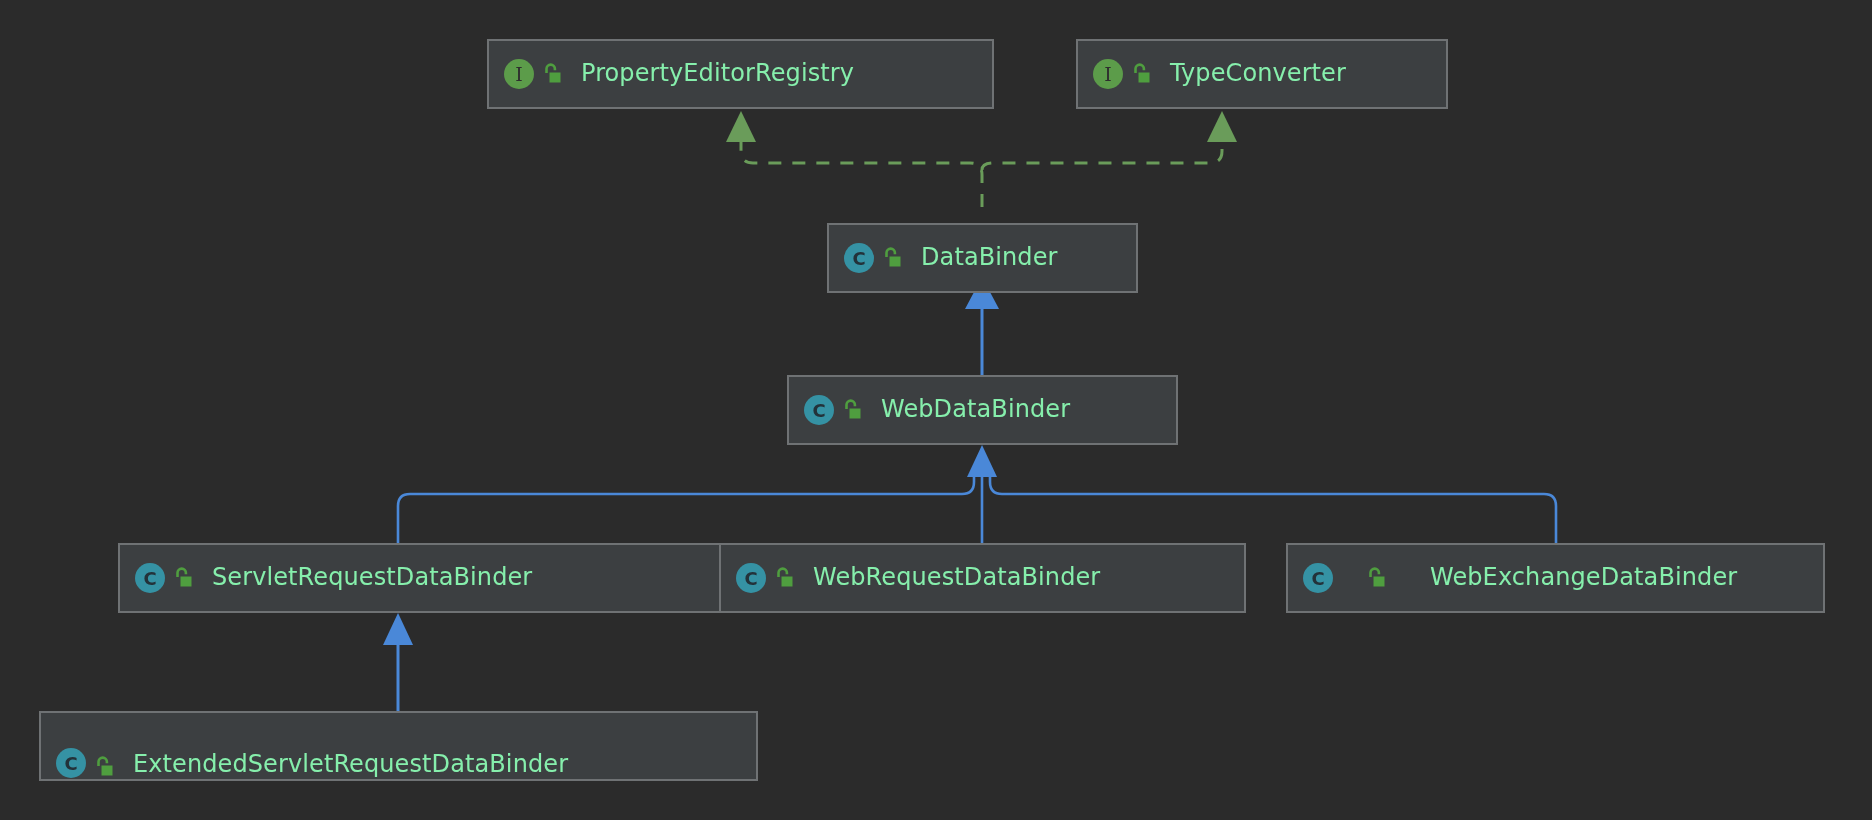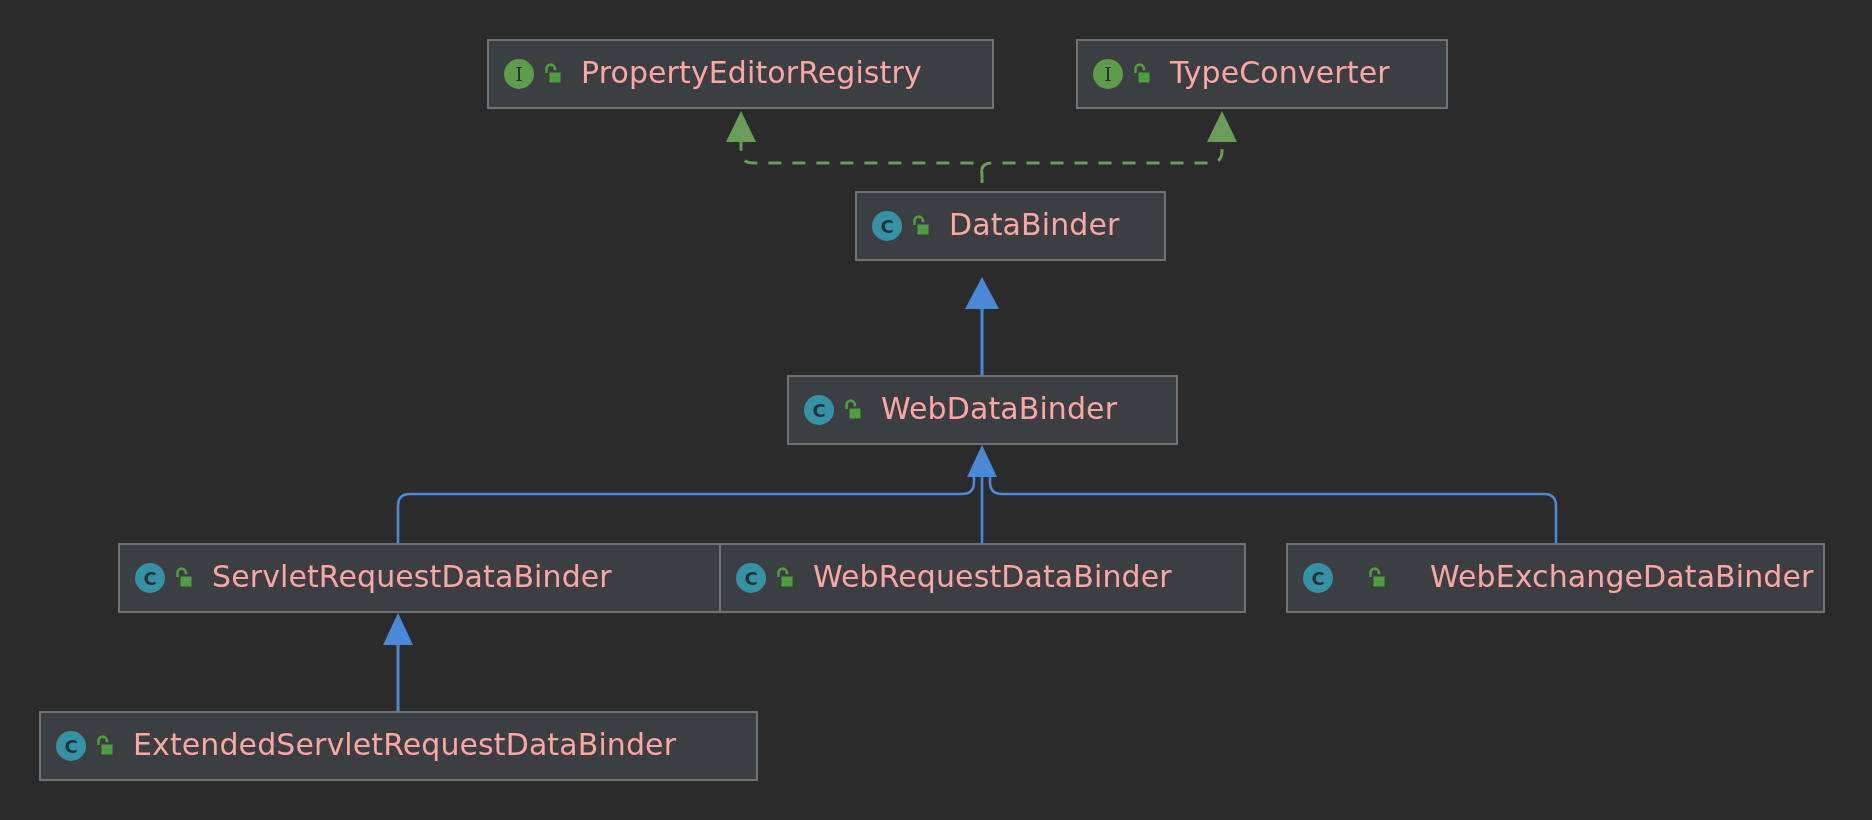--- a/index.html
+++ b/index.html
@@ -32,22 +32,22 @@
     box-sizing: border-box;
     background: #3c3f41;
     border: 2px solid #6f7274;
     display: flex;
     align-items: center;
     padding: 0 16px 0 14px;
     white-space: nowrap;
     z-index: 5;
   }
   .node-label {
-    color: #fca5a5;
-    font-size: 30px;
+    color: #86efac;
+    font-size: 24px;
     font-weight: 400;
     letter-spacing: 0.1px;
     line-height: 1;
     padding-bottom: 3px;
   }
   .icon-stereo {
     width: 32px;
     height: 32px;
     flex: 0 0 32px;
     margin-right: 5px;
@@ -124,21 +124,21 @@
   <div class="node" style="left:1036px; top:39px; width:372px; height:70px;margin-left:40px;">
     <svg class="icon-stereo" viewBox="0 0 32 32">
         <use href="#sym-interface-icon"></use>
       </svg>
     <svg class="icon-lock" viewBox="0 0 24 24">
         <use href="#sym-unlock-icon"></use>
       </svg>
     <span class="node-label">TypeConverter</span>
   </div>
 
-  <div class="node" style="left:827px; top:191px; width:311px; height:70px;margin-left:28px;">
+  <div class="node" style="left:827px; top:223px; width:311px; height:70px;">
     <svg class="icon-stereo" viewBox="0 0 32 32">
         <use href="#sym-class-icon"></use>
       </svg>
     <svg class="icon-lock" viewBox="0 0 24 24">
         <use href="#sym-unlock-icon"></use>
       </svg>
     <span class="node-label">DataBinder</span>
   </div>
 
   <div class="node" style="left:787px; top:375px; width:391px; height:70px;">
@@ -174,21 +174,21 @@
   <div class="node" style="left:1286px; top:543px; width:539px; height:70px;gap:25px;">
     <svg class="icon-stereo" viewBox="0 0 32 32">
         <use href="#sym-class-icon"></use>
       </svg>
     <svg class="icon-lock" viewBox="0 0 24 24">
         <use href="#sym-unlock-icon"></use>
       </svg>
     <span class="node-label">WebExchangeDataBinder</span>
   </div>
 
-  <div class="node" style="left:39px; top:711px; width:719px; height:70px;">
+  <div class="node" style="left:39px; top:711px; width:719px; height:70px;align-items:flex-end;">
     <svg class="icon-stereo" viewBox="0 0 32 32">
         <use href="#sym-class-icon"></use>
       </svg>
     <svg class="icon-lock" viewBox="0 0 24 24">
         <use href="#sym-unlock-icon"></use>
       </svg>
     <span class="node-label">ExtendedServletRequestDataBinder</span>
   </div>
 
 </div>

